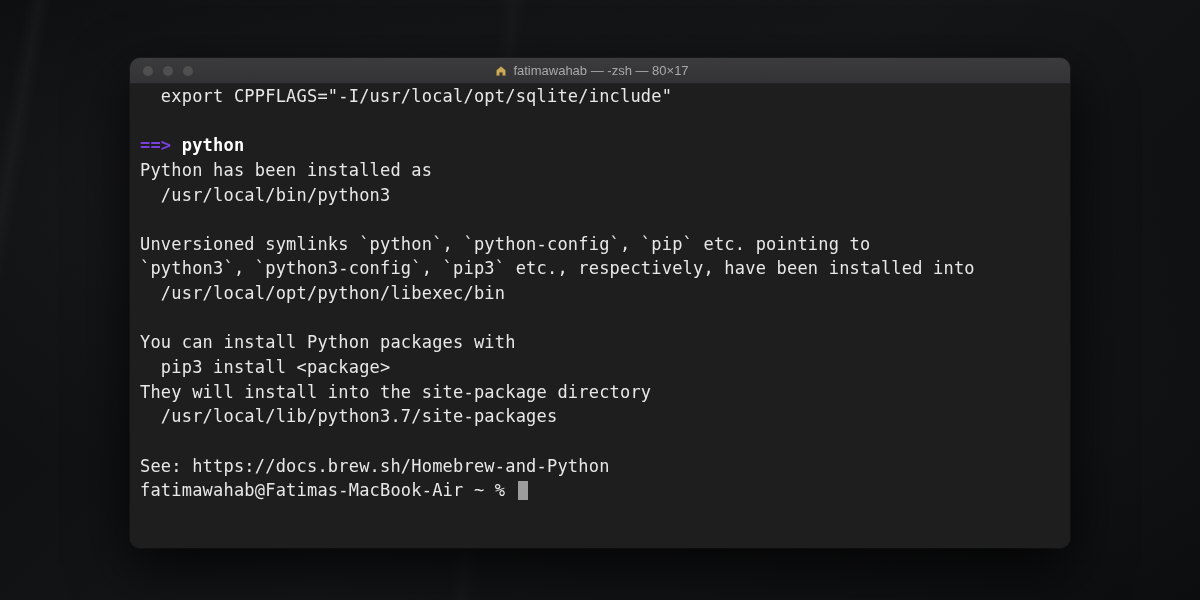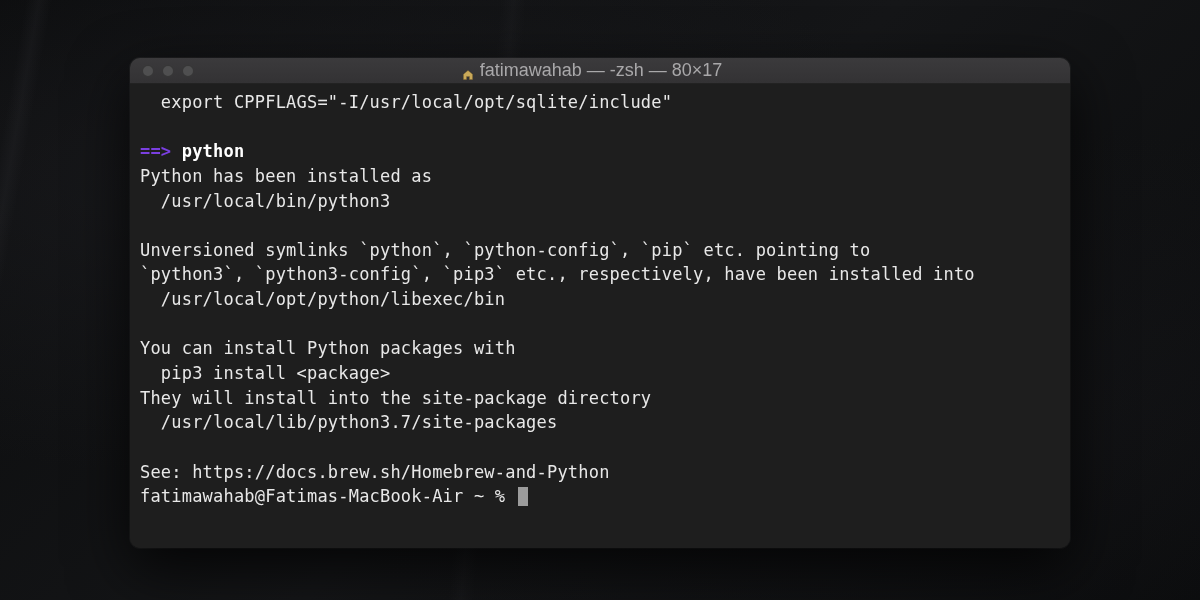--- a/index.html
+++ b/index.html
@@ -58,37 +58,37 @@
     height: 12px;
     border-radius: 50%;
     background: #4f4f50;
     border: 0.5px solid rgba(0,0,0,0.3);
   }
   .title-center {
     position: absolute;
     left: 0; right: 16px;
     text-align: center;
     font-family: -apple-system, "SF Pro Text", "Helvetica Neue", Arial, sans-serif;
-    font-size: 18px;
+    font-size: 13px;
     color: #a9a8aa;
     pointer-events: none;
     display: flex;
     justify-content: center;
     align-items: center;
     gap: 6px;
   }
   .house-icon {
     display: inline-block;
     width: 12px;
     height: 12px;
   }
   .term-body {
     flex: 1;
     background: #1e1e1e;
-    padding: 6px 10px 8px 10px;
+    padding: 0 10px 8px 10px;
     font-size: 17px;
     line-height: 1.45;
     color: #e8e8e8;
     white-space: pre;
     overflow: hidden;
     font-weight: 500;
     letter-spacing: 0.2px;
   }
   .arrow { color: #7a3fe0; font-weight: 700; }
   .hdr { color: #ffffff; font-weight: 800; }

